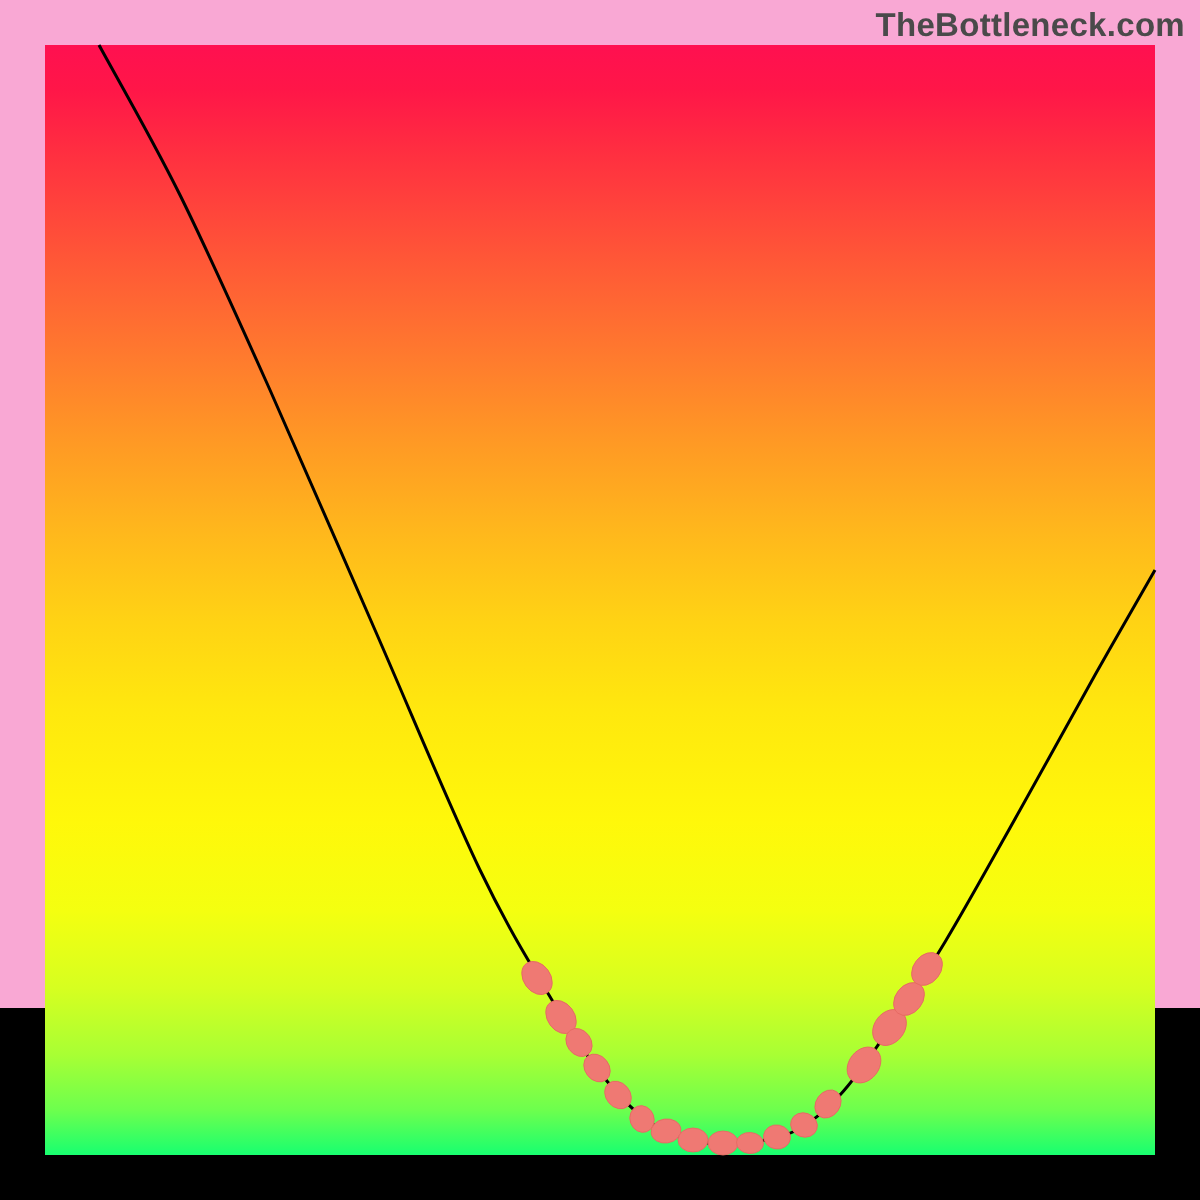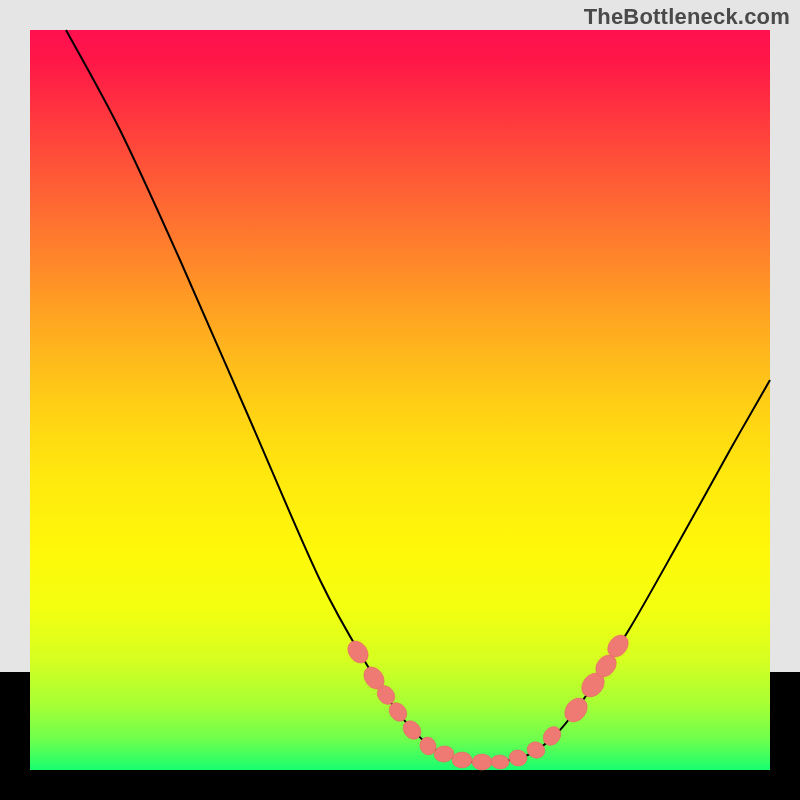--- a/index.html
+++ b/index.html
@@ -1,21 +1,21 @@
 <!DOCTYPE html>
 <html><head>
 <meta charset="utf-8">
 <style>
   * { margin: 0; padding: 0; box-sizing: border-box; }
   html, body { width: 800px; height: 800px; overflow: hidden; background: #000; }
   .frame {
     position: relative;
     width: 800px;
     height: 672px;
-    background: #e5e5e5;
+    background: #f9a8d4;
   }
   .plot-area {
     position: absolute;
     left: 30px;
     top: 30px;
     width: 740px;
     height: 740px;
     background: linear-gradient(to bottom,
       #ff1050 0%,
       #ff1648 4%,

